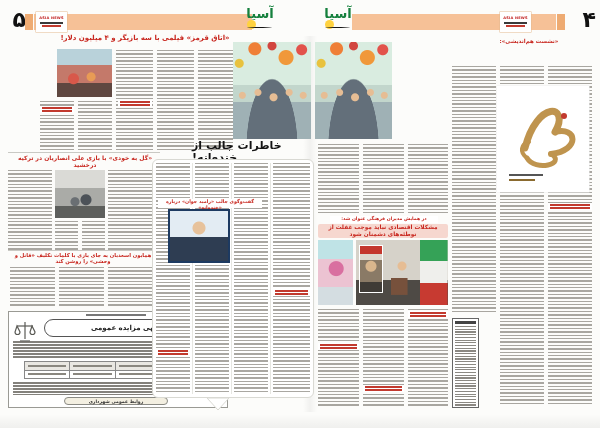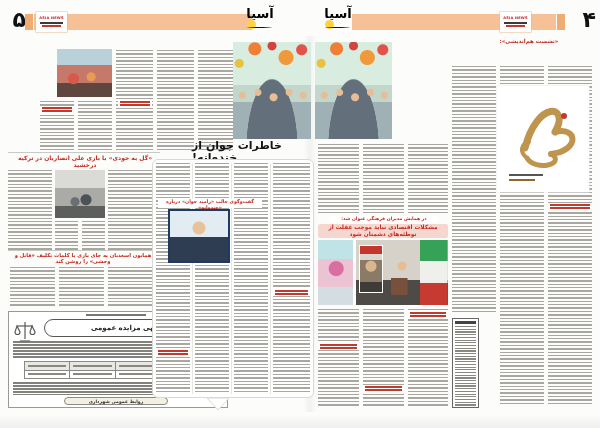--- a/index.html
+++ b/index.html
@@ -16,21 +16,21 @@
   .sq{background:#eeab72;}
   .rtl{direction:rtl;unicode-bidi:embed;}
   .redhead{color:#c8271f;font-weight:bold;text-align:center;line-height:1.15;}
   .vrule{background:#e6e6e1;width:1px;}
   .hrule{background:#c9c9c4;height:1px;}
   .pagenum{font-weight:bold;color:#111;font-size:22px;line-height:1;}
   .brandbox{background:#fff;box-shadow:0 0 0 .5px #e4b98f;display:flex;flex-direction:column;align-items:center;justify-content:center;gap:1px;padding:1px;}
   .brandtitle{color:#c22323;font-weight:bold;font-size:3.6px;letter-spacing:.2px;line-height:1;}
   .brandbar1{width:80%;height:2px;background:#3a3a3a;}
   .brandbar2{width:68%;height:1.5px;background:#c23a2e;}
-  .masthead{font-weight:bold;font-size:13px;color:#000000;line-height:1;text-align:center;}
+  .masthead{font-weight:bold;font-size:13px;color:#15803d;line-height:1;text-align:center;}
   .masthead .sun{position:absolute;left:1px;bottom:2px;width:9px;height:9px;border-radius:50%;background:#ffd23f;z-index:0;}
   .masthead .word{position:relative;z-index:1;}
   .masthead .swash{position:absolute;left:1px;right:2px;bottom:3px;height:1.4px;background:#151515;border-radius:40%;z-index:1;}
   .bubble{border:1px solid #d9d9d3;border-radius:6px;background:#fff;}
   .adbox{border:.5px solid #9a9a94;background:#fff;}
   .lozenge{border:1px solid #555;border-radius:9px;display:flex;align-items:center;justify-content:center;color:#222;font-weight:bold;font-size:7px;background:#fff;}
   .stamp{border:.5px solid #8a8a84;border-radius:4px;background:#f3efe1;display:flex;align-items:center;justify-content:center;color:#333;font-size:4.6px;font-weight:bold;}
   table.notice{border-collapse:collapse;width:100%;height:100%;}
   table.notice td{border:.5px solid #888;padding:0;}
   table.notice tr.hd td{background:#e9e7e2;}
@@ -106,20 +106,21 @@
   <div class="abs brandbox" style="left:500px;top:12px;width:31px;height:20px;">
     <div class="brandtitle">ASIA NEWS</div>
     <div class="brandbar1"></div>
     <div class="brandbar2"></div>
   </div>
   <div class="abs sq" style="left:557px;top:14px;width:8px;height:16px;"></div>
   <div class="abs pagenum rtl" style="left:576px;top:9px;width:20px;">۴</div>
 
   <div class="abs gutter" style="left:303px;top:36px;width:14px;height:376px;"></div>
 
+  <div class="abs redhead rtl" style="left:55px;top:34px;width:180px;height:13px;font-size:7px;">«اتاق قرمز» فیلمی با سه بازیگر و ۴ میلیون دلار!</div>
   <div class="abs ph-movie" style="left:57px;top:49px;width:55px;height:48px;"></div>
   <div class="abs tx" style="left:116px;top:50px;width:37px;height:100px;"></div>
   <div class="abs tx" style="left:157px;top:50px;width:37px;height:100px;"></div>
   <div class="abs tx" style="left:198px;top:50px;width:35px;height:100px;"></div>
   <div class="abs tx" style="left:40px;top:101px;width:34px;height:49px;"></div>
   <div class="abs tx" style="left:78px;top:101px;width:34px;height:49px;"></div>
   <div class="abs whitepatch" style="left:118px;top:100px;width:34px;height:7px;"></div>
   <div class="abs rsub" style="left:120px;top:101px;width:30px;height:5px;"></div>
   <div class="abs whitepatch" style="left:40px;top:106px;width:34px;height:7px;"></div>
   <div class="abs rsub" style="left:42px;top:107px;width:30px;height:5px;"></div>
@@ -185,21 +186,21 @@
             </td>
       </tr>
     </tbody>
       </table>
   </div>
   <div class="abs txd" style="left:13px;top:382px;width:208px;height:13px;"></div>
   <div class="abs stamp rtl" style="left:64px;top:397px;width:104px;height:8px;">روابط عمومی شهرداری</div>
 
   <div class="abs ph-cast" style="left:233px;top:42px;width:78px;height:97px;"></div>
   <div class="abs ph-cast" style="left:315px;top:42px;width:77px;height:97px;"></div>
-  <div class="abs rtl" style="left:192px;top:140px;width:120px;height:16px;font-size:11px;font-weight:bold;color:#141414;text-align:left;line-height:1.1;">خاطرات جوان از خندوانه!</div>
+  <div class="abs rtl" style="left:192px;top:140px;width:120px;height:16px;font-size:11px;font-weight:bold;color:#141414;text-align:left;line-height:1.1;">خاطرات جالب از خندوانه!</div>
 
   <div class="abs bubble" style="left:152px;top:159px;width:162px;height:239px;"></div>
   <div class="abs" style="left:206px;top:396px;width:24px;height:13px;">
     <svg width="24" height="13" viewBox="0 0 24 13">
         <path d="M1 0 L23 0 L12 12 Z" fill="#fff" stroke="#d9d9d3" stroke-width="1"></path>
       </svg>
   </div>
   <div class="abs tx" style="left:156px;top:163px;width:34px;height:231px;"></div>
   <div class="abs vrule" style="left:192px;top:163px;height:231px;"></div>
   <div class="abs tx" style="left:195px;top:163px;width:34px;height:231px;"></div>

